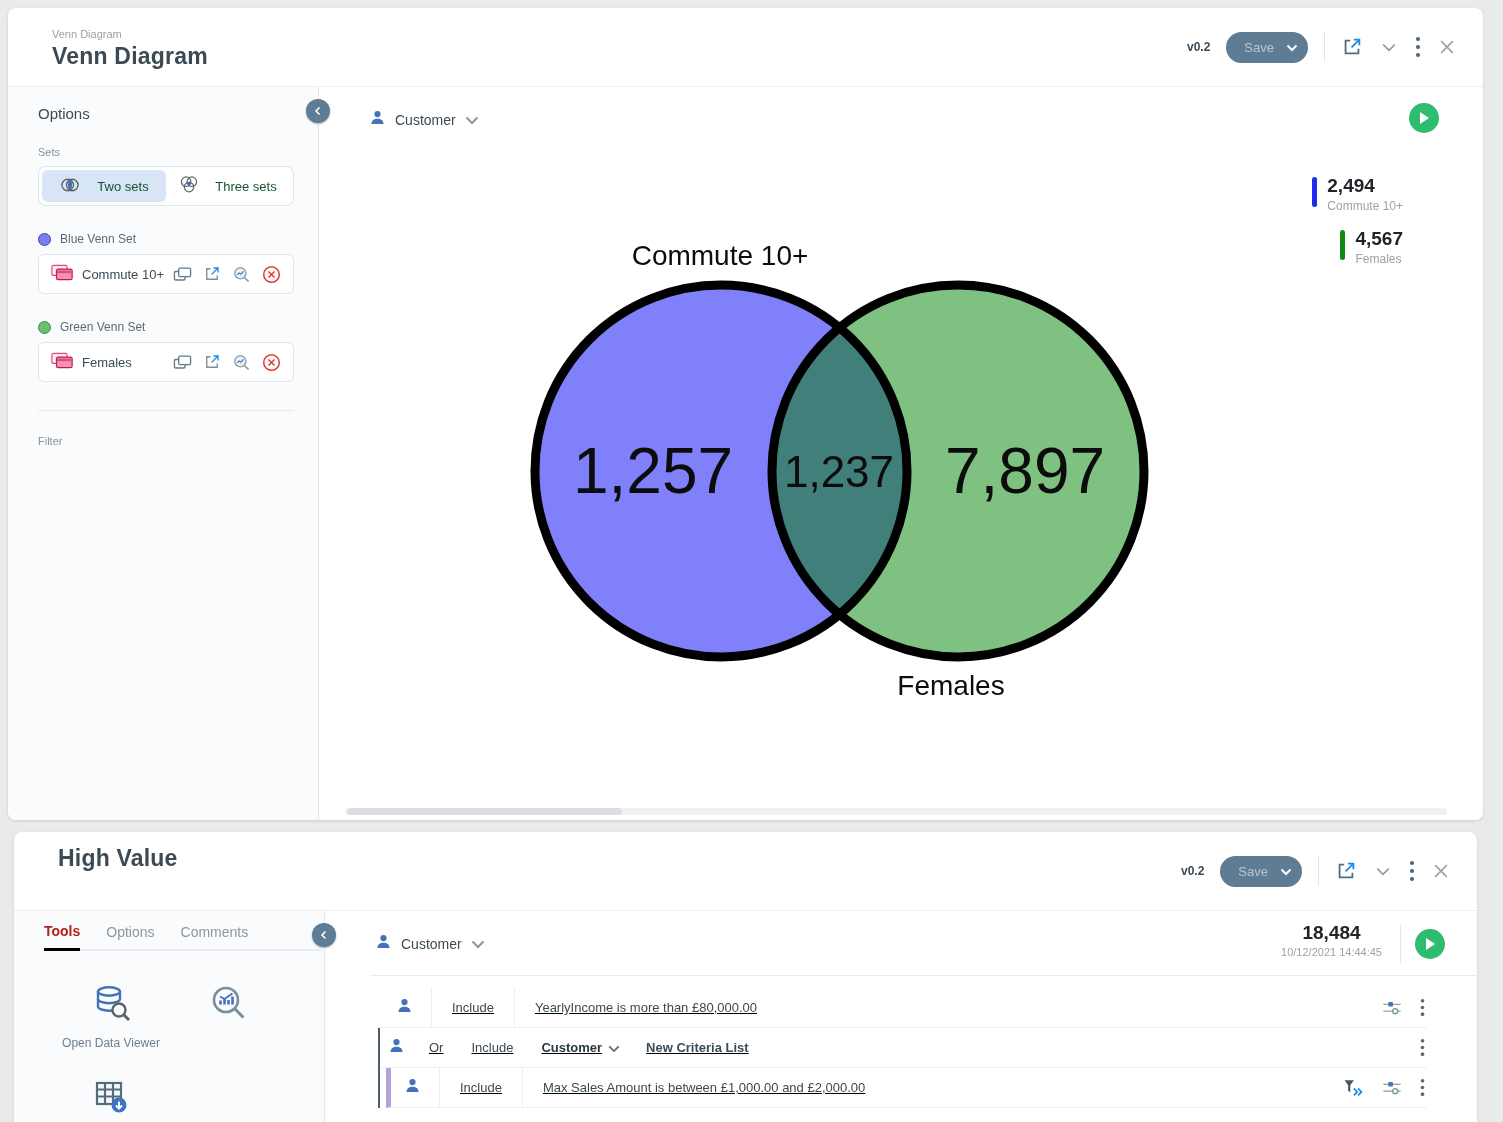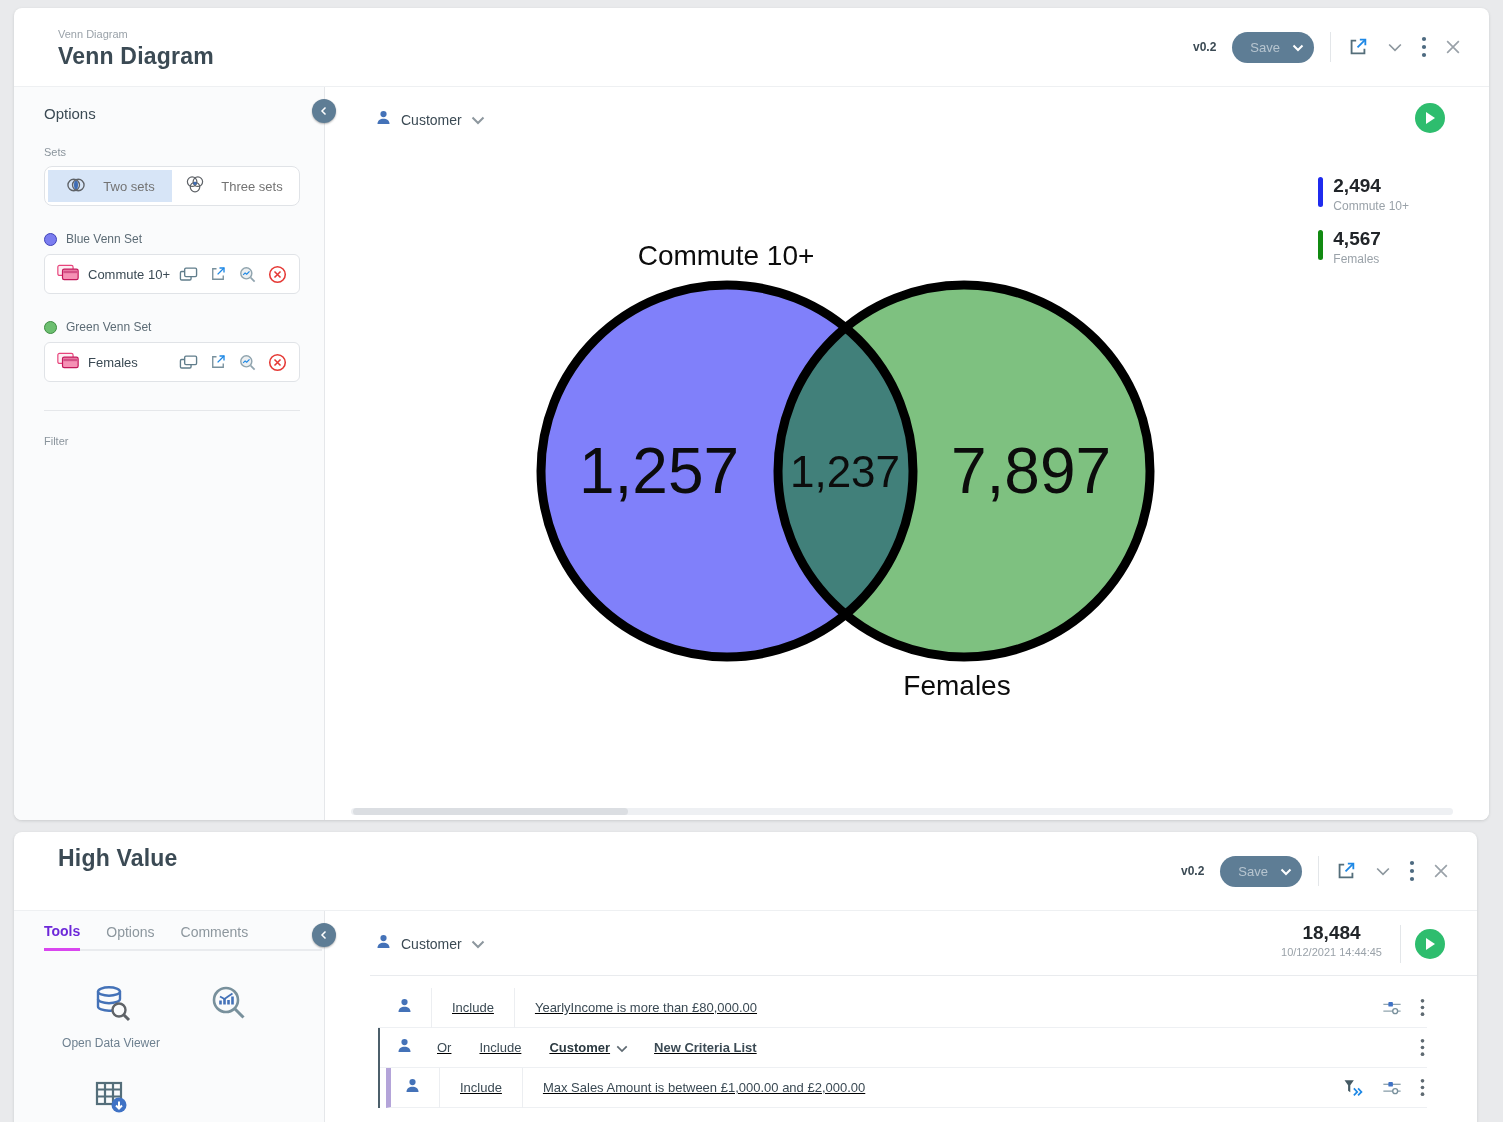--- a/index.html
+++ b/index.html
@@ -2,21 +2,21 @@
 <html><head>
 <meta charset="utf-8">
 <style>
   * { margin:0; padding:0; box-sizing:border-box; }
   html,body { width:1503px; height:1122px; }
   body { background:#e9eaec; overflow:hidden; position:relative;
          font-family:"Liberation Sans", sans-serif; -webkit-font-smoothing:antialiased; }
 
   .card { position:absolute; background:#fff; border-radius:8px;
           box-shadow:0 1px 3px rgba(60,64,67,.18); overflow:hidden; }
-  #venn-card { left:14px; top:8px; width:1475px; height:812px; }
+  #venn-card { left:8px; top:8px; width:1475px; height:812px; }
   #rule-card { left:14px; top:832px; width:1463px; height:700px; }
 
   .panel-header { height:78px; padding:10px 26px 0 44px; position:relative; }
   .crumb { font-size:11px; color:#9aa2a9; padding-top:10px; }
   .panel-title { font-size:23px; font-weight:600; color:#3b4a54; margin-top:3px; letter-spacing:.2px; }
   .header-controls { position:absolute; right:26px; top:0; height:78px; display:flex; align-items:center; gap:16px; }
   .version { font-size:12px; font-weight:700; color:#3b4a54; }
   .save-btn { display:flex; align-items:center; background:#5e7d95; border:none; border-radius:16px;
               height:31px; padding:0 10px 0 18px; cursor:pointer; }
   .save-label { color:rgba(255,255,255,.55); font-size:13px; margin-right:12px; }
@@ -28,21 +28,21 @@
              padding:0 24px 0 30px; flex:none; }
   .collapse-btn { position:absolute; right:-12px; top:12px; width:24px; height:24px; border-radius:50%;
                   background:#5e7d95; border:none; display:flex; align-items:center; justify-content:center;
                   box-shadow:0 1px 2px rgba(0,0,0,.3); cursor:pointer; z-index:3; }
   .main { flex:1; position:relative; background:#fff; }
 
   .side-title { font-size:15px; color:#3b4a54; margin-top:18px; }
   .side-label { font-size:11px; color:#8a949c; margin-top:24px; }
   .seg { display:flex; background:#fff; border:1px solid #e0e3e7; border-radius:8px; padding:3px; margin-top:8px; }
   .seg-item { flex:1; display:flex; align-items:center; justify-content:center; gap:16px; height:32px;
-              border-radius:0; font-size:13px; color:#737373; cursor:pointer; background:none; border:none; }
+              border-radius:6px; font-size:13px; color:#14532d; cursor:pointer; background:none; border:none; }
   .seg-item.selected { background:#d7e5f7; }
 
   .set-head { display:flex; align-items:center; gap:9px; margin-top:26px; font-size:12px; color:#5c6b75; }
   .dot { width:13px; height:13px; border-radius:50%; }
   .dot.blue { background:#7b7df0; border:1.5px solid #4043b8; }
   .dot.green { background:#6cbf70; border:1.5px solid #3e8c42; }
   .chip { display:flex; align-items:center; margin-top:8px; height:40px; background:#fff;
           border:1px solid #e0e3e7; border-radius:6px; padding:0 12px; }
   .chip-label { font-size:13px; color:#3b4a54; margin-left:9px; flex:1; }
   .chip-label.placeholder { color:#9aa2a9; }
@@ -51,33 +51,33 @@
   .plus-glyph { color:#1e88e5; font-size:26px; font-weight:400; line-height:20px; }
   .side-divider { height:1px; background:#e5e7ea; margin-top:28px; }
 
   .table-selector { position:absolute; left:50px; top:22px; display:flex; align-items:center; gap:9px; cursor:pointer; }
   .table-name { font-size:14px; font-weight:500; color:#3b4a54; }
   .play-btn { position:absolute; right:44px; top:16px; width:30px; height:30px; border-radius:50%;
               background:#2ebd6e; border:none; display:flex; align-items:center; justify-content:center; cursor:pointer; }
   #rule-card .play-btn { right:32px; top:18px; }
 
   .legend { position:absolute; right:80px; top:88px; display:flex; flex-direction:column; gap:15px; }
-  .legend-item { display:flex; gap:10px; }
+  .legend-item { display:flex; gap:10px;justify-content:flex-end; }
   .legend-bar { width:5px; height:30px; border-radius:3px; margin-top:2px; }
   .legend-value { font-size:19px; font-weight:700; color:#212529; }
   .legend-label { font-size:12px; color:#9aa2a9; margin-top:2px; }
 
   #venn-svg { position:absolute; left:210px; top:142px; }
 
   .hscroll { position:absolute; left:26px; right:36px; bottom:5px; height:7px; background:#eef0f3; border-radius:4px; }
   .hscroll-thumb { position:absolute; left:2px; top:0; width:275px; height:7px; background:#dbdee2; border-radius:4px; }
 
   .tabs { display:flex; gap:26px; margin-top:12px; border-bottom:2px solid #e9ebee; width:278px; }
   .tab { font-size:14px; color:#8d979e; padding-bottom:9px; cursor:pointer; background:none; border:none; }
-  .tab.active { color:#6d28d9; font-weight:700; border-bottom:3px solid #d946ef; margin-bottom:-2px; }
+  .tab.active { color:#b91c1c; font-weight:700; border-bottom:3px solid #000000; margin-bottom:-2px; }
   .tools-grid { display:grid; grid-template-columns:118px 118px; row-gap:26px; margin:32px 0 0 8px; justify-items:center; }
   .tool { display:flex; flex-direction:column; align-items:center; gap:9px; width:118px; cursor:pointer;
           background:none; border:none; }
   .tool-label { font-size:12px; color:#6e8090; text-align:center; line-height:1.35; }
 
   .count-block { position:absolute; right:95px; top:11px; text-align:center; }
   .count-value { font-size:19px; font-weight:700; color:#212529; }
   .count-time { font-size:11px; color:#9aa2a9; margin-top:2px; }
   .rh-div { position:absolute; right:76px; top:14px; width:1px; height:38px; background:#e3e6e9; }
   .main-hairline { border-top:1px solid #e9ebee; margin-left:45px; margin-top:64px; }
@@ -478,21 +478,21 @@
                   <circle cx="3" cy="3" r="2.2"></circle>
                   <circle cx="3" cy="11" r="2.2"></circle>
                   <circle cx="3" cy="19" r="2.2"></circle>
                 </svg>
             </button>
           </span>
         </div>
 
         <div class="rule-group">
 
-          <div class="rule-row" style="padding-left:16px">
+          <div class="rule-row" style="padding-left:8px">
             <span>
               <svg width="17" height="17" viewBox="0 0 24 24" fill="#4472b8">
                   <circle cx="12" cy="7.2" r="4.4"></circle>
                   <path d="M3.5 21c0-4.7 3.8-7.3 8.5-7.3s8.5 2.6 8.5 7.3z"></path>
                 </svg>
             </span>
             <span class="or-word">Or</span>
             <span class="or-verb">Include</span>
             <span class="or-table">
               <span class="or-table-name">Customer</span>

